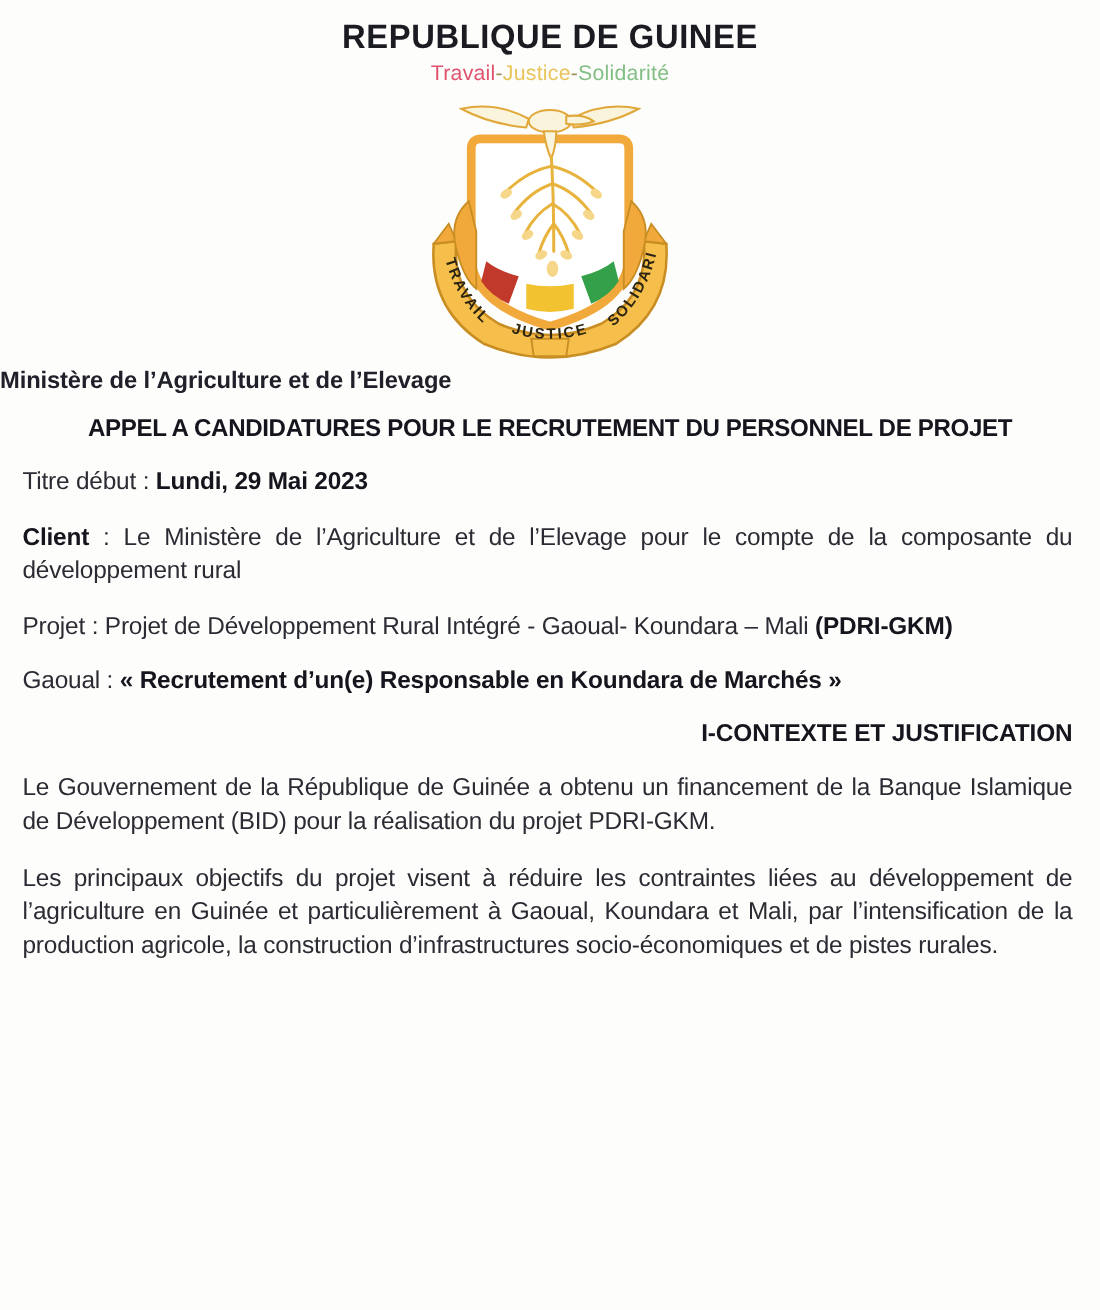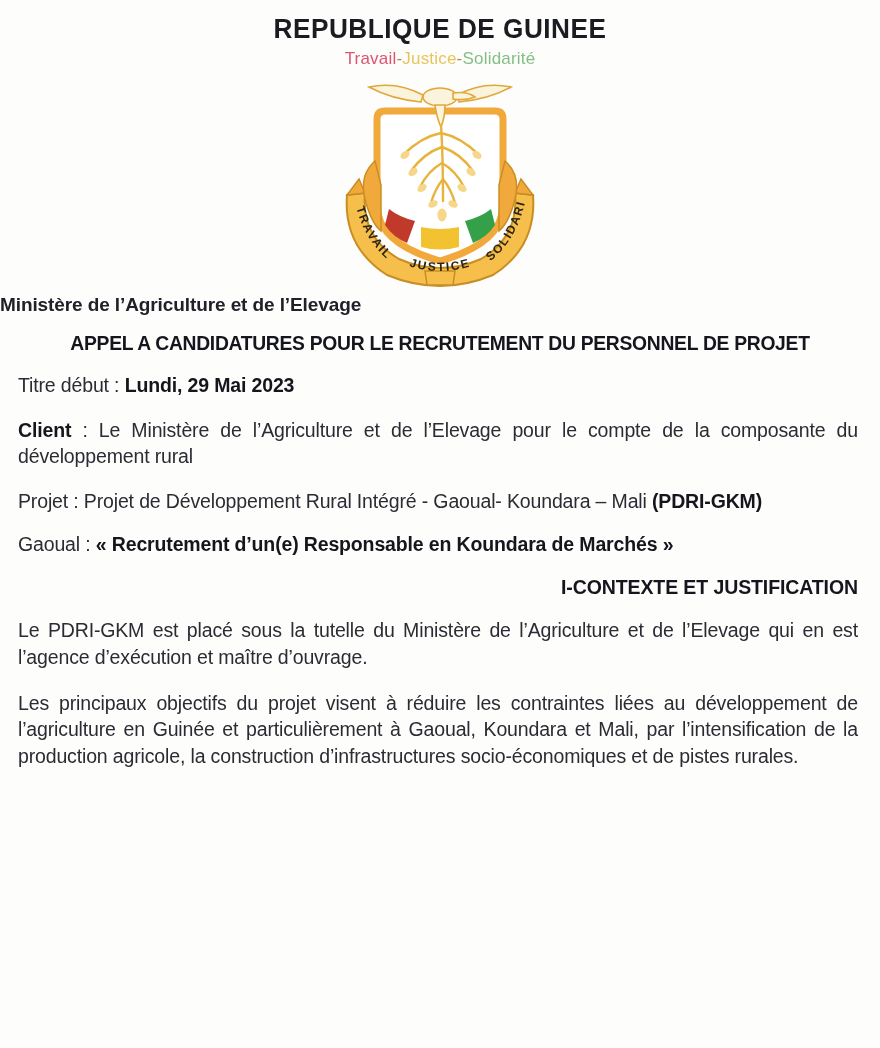--- a/index.html
+++ b/index.html
@@ -204,17 +204,17 @@
     </div>
 
     <div class="line">
       <span>Gaoual : </span><b>« Recrutement d’un(e) Responsable en Koundara de Marchés »</b>
     </div>
 
     <div class="section-heading">
       <span class="sec-num">I-</span><span>CONTEXTE ET JUSTIFICATION</span>
     </div>
 
-    <p class="para">Le PDRI-GKM est placé sous la tutelle du Ministère de l’Agriculture et de l’Elevage qui en est l’agence d’exécution et maître d’ouvrage.</p>
+    <p class="para">Le Gouvernement de la République de Guinée a obtenu un financement de la Banque Islamique de Développement (BID) pour la réalisation du projet PDRI-GKM.</p>
     <p class="para">Les principaux objectifs du projet visent à réduire les contraintes liées au développement de l’agriculture en Guinée et particulièrement à Gaoual, Koundara et Mali, par l’intensification de la production agricole, la construction d’infrastructures socio-économiques et de pistes rurales.</p>
 
   </div>
 </div>
 
 </body></html>

